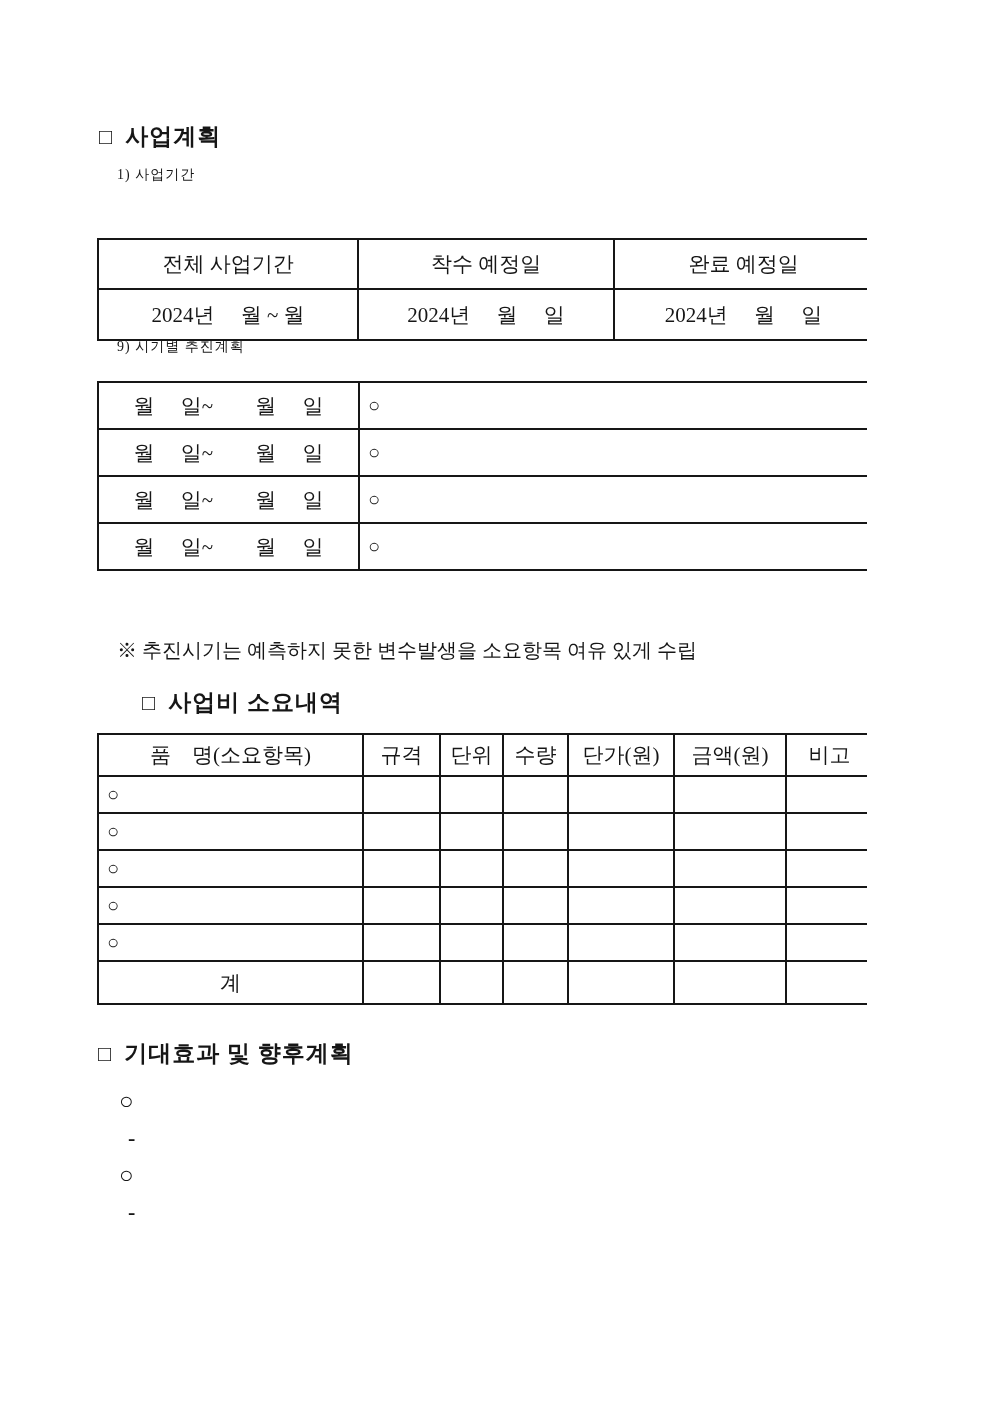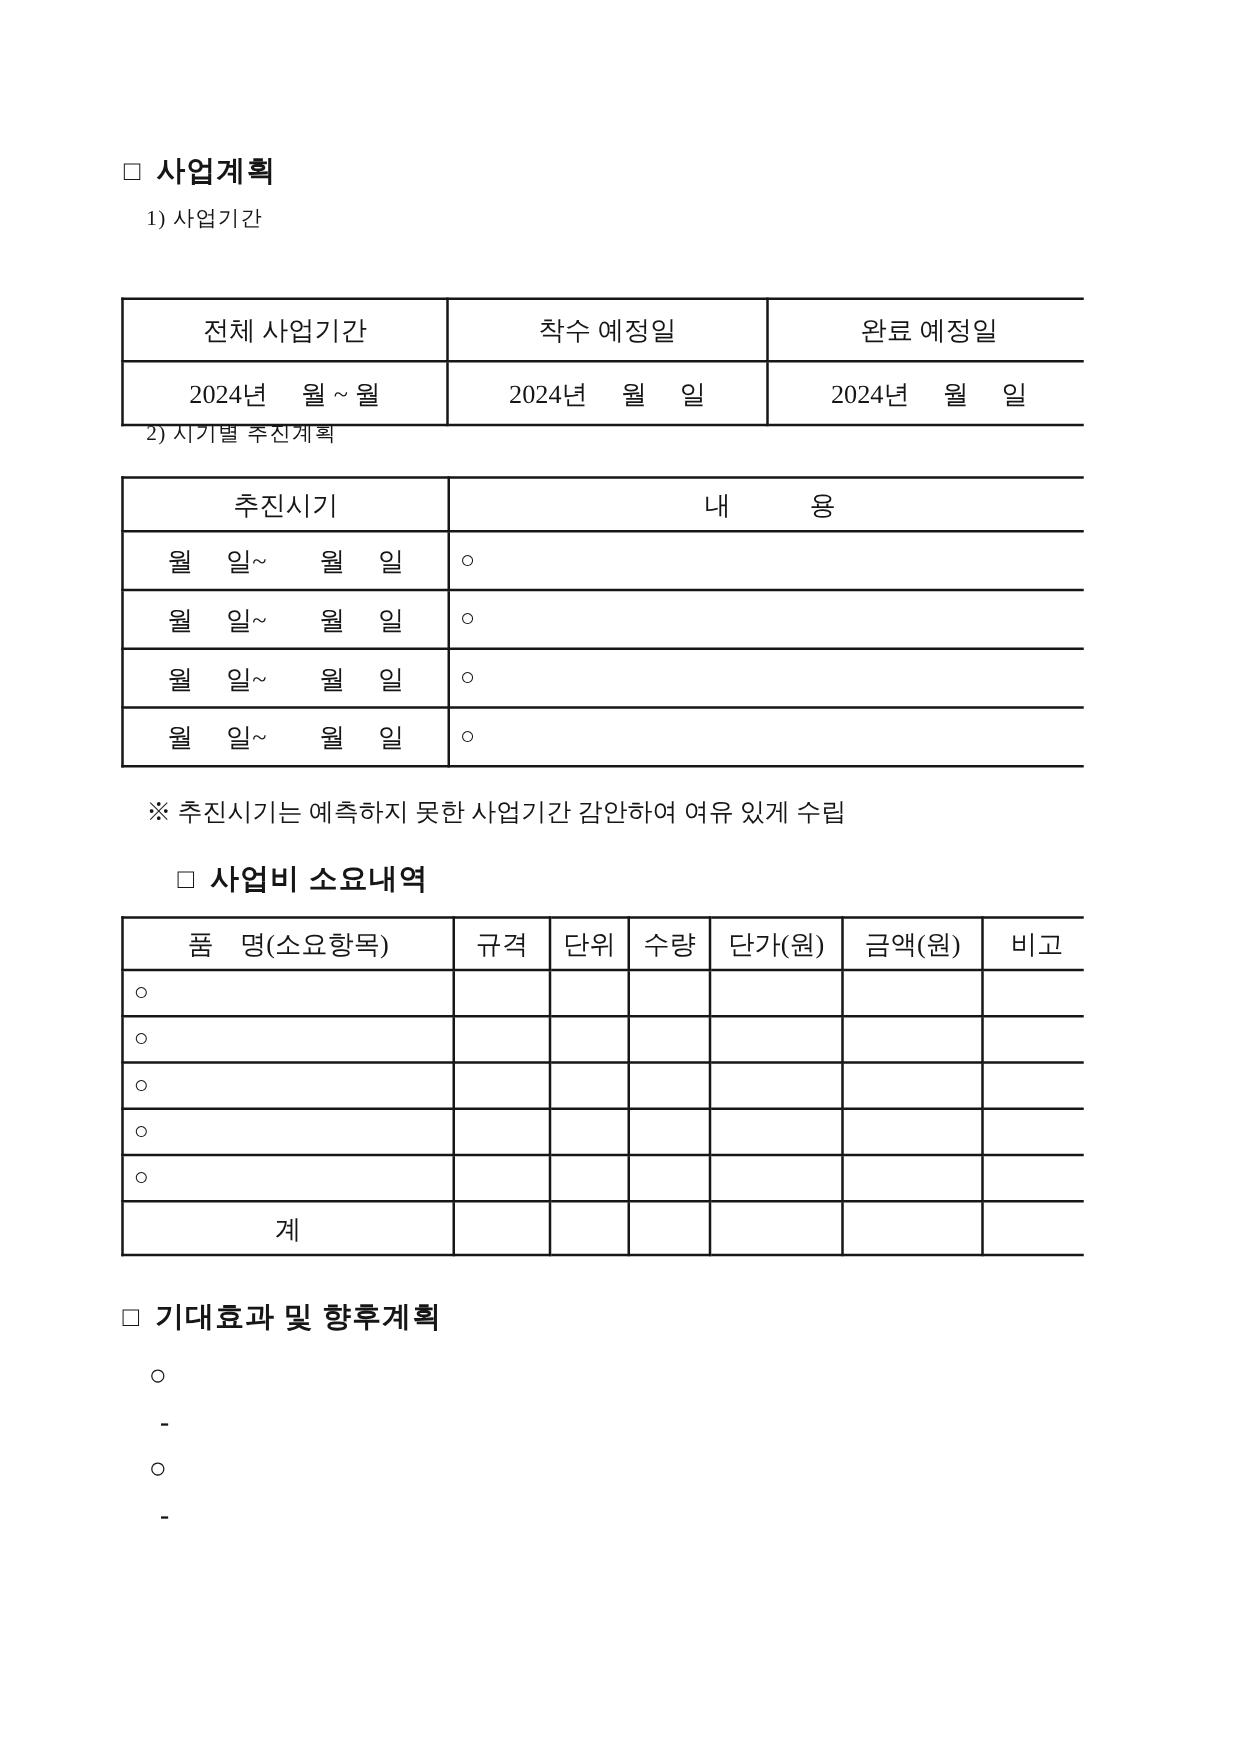--- a/index.html
+++ b/index.html
@@ -19,21 +19,21 @@
     line-height: 26px;
     letter-spacing: 1px;
     white-space: nowrap;
   }
   .h-section .sq {
     font-weight: normal;
     font-size: 22px;
     margin-right: 12px;
   }
   .h-sub {
-    font-size: 17px;
+    font-size: 14px;
     line-height: 24px;
     letter-spacing: 1px;
     white-space: nowrap;
     font-family: Liberation Serif, serif;
   }
   .note {
     font-size: 20px;
     line-height: 24px;
     white-space: nowrap;
   }
@@ -91,52 +91,48 @@
       <td>완료 예정일</td>
     </tr>
     <tr class="t1-r">
       <td>2024년　 월 ~ 월</td>
       <td>2024년　 월　 일</td>
       <td>2024년　 월　 일</td>
     </tr>
   </tbody>
     </table>
 
-  <div class="abs h-sub" style="left:117px; top:335px;">2) 시기별 추진계획</div>
+  <div class="abs h-sub" style="left:117px; top:335px;">9) 시기별 추진계획</div>
 
   <table class="frm abs" style="left:97px; top:381px;">
     <colgroup>
         <col style="width:261px">
         <col style="width:514px">
       </colgroup>
     <tbody>
-        <tr class="t2-h">
-      <td>추진시기</td>
-      <td>내　　　용</td>
-    </tr>
     <tr class="t2-r">
       <td>월　 일~　　월　 일</td>
       <td class="left cell-circle">○</td>
     </tr>
     <tr class="t2-r">
       <td>월　 일~　　월　 일</td>
       <td class="left cell-circle">○</td>
     </tr>
     <tr class="t2-r">
       <td>월　 일~　　월　 일</td>
       <td class="left cell-circle">○</td>
     </tr>
     <tr class="t2-r">
       <td>월　 일~　　월　 일</td>
       <td class="left cell-circle">○</td>
     </tr>
   </tbody>
     </table>
 
-  <div class="abs note" style="left:117px; top:638px;">※ 추진시기는 예측하지 못한 사업기간 감안하여 여유 있게 수립</div>
+  <div class="abs note" style="left:117px; top:638px;">※ 추진시기는 예측하지 못한 변수발생을 소요항목 여유 있게 수립</div>
 
   <div class="abs h-section" style="left:98px; top:690px;padding-left:44px;">
     <span class="sq">□</span><span>사업비 소요내역</span>
   </div>
 
   <table class="frm abs" style="left:97px; top:733px;">
     <colgroup>
       <col style="width:265px">
         <col style="width:77px">
         <col style="width:63px">

